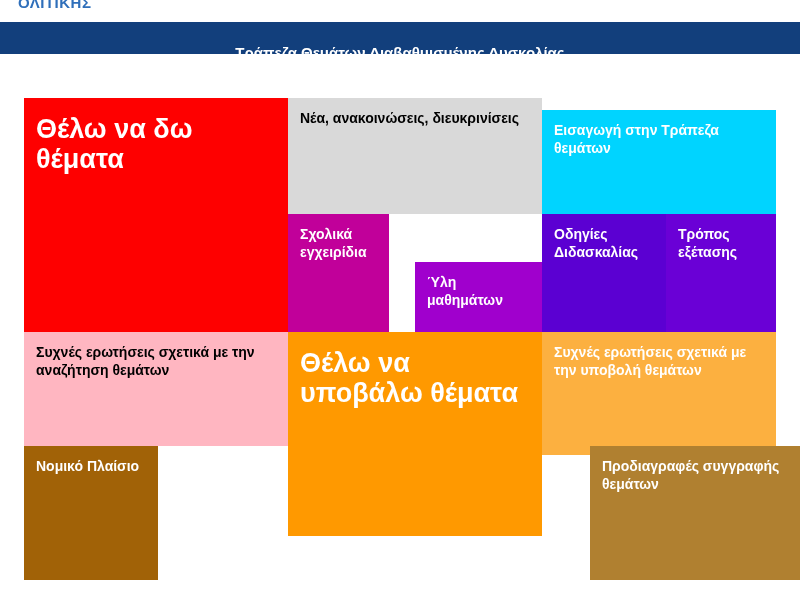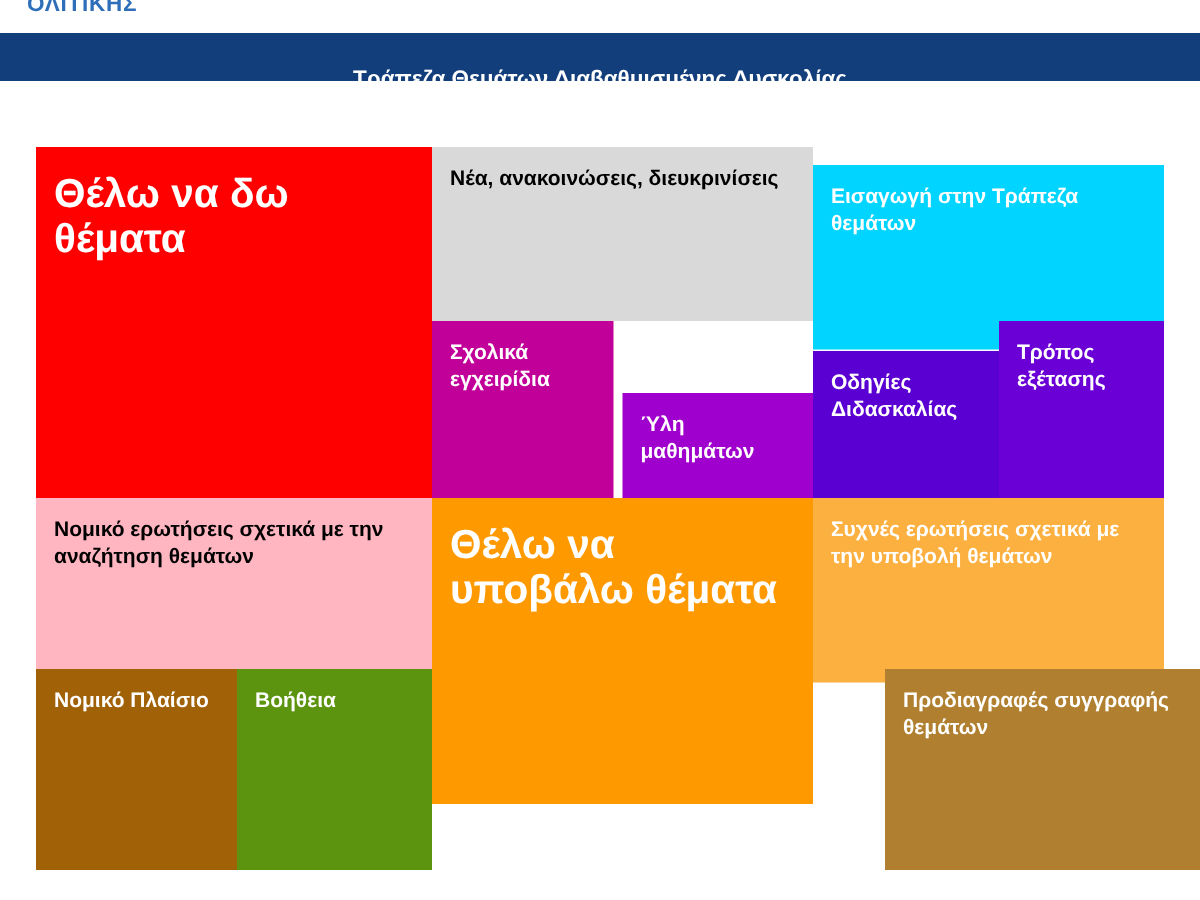--- a/index.html
+++ b/index.html
@@ -98,53 +98,50 @@
   </div>
 
   <div class="tile dark-text" style="left:264px; top:0px; width:254px; height:116px; background:#d9d9d9;">
     <span class="label">Νέα, ανακοινώσεις, διευκρινίσεις</span>
   </div>
 
   <div class="tile" style="left:518px; top:12px; width:234px; height:123px; background:#00d4ff;">
     <span class="label">Εισαγωγή στην Τράπεζα θεμάτων</span>
   </div>
 
-  <div class="tile" style="left:264px; top:116px; width:121px; height:118px; background:#c1009a;">
+  <div class="tile" style="left:264px; top:116px; width:101px; height:118px; background:#c1009a;">
     <span class="label">Σχολικά εγχειρίδια</span>
   </div>
 
   <div class="tile" style="left:391px; top:116px; width:127px; height:118px; background:#a000cd;margin-top:48px;">
     <span class="label">Ύλη μαθημάτων</span>
   </div>
 
-  <div class="tile" style="left:518px; top:116px; width:124px; height:118px; background:#5b00d2;margin-top:20px;">
+  <div class="tile" style="left:518px; top:116px; width:124px; height:118px; background:#5b00d2;">
     <span class="label">Οδηγίες Διδασκαλίας</span>
   </div>
 
   <div class="tile" style="left:642px; top:116px; width:110px; height:118px; background:#6a00d6;">
     <span class="label">Τρόπος εξέτασης</span>
   </div>
 
   <div class="tile dark-text" style="left:0px; top:234px; width:264px; height:114px; background:#ffb6c1;">
-    <span class="label">Νομικό ερωτήσεις σχετικά με την αναζήτηση θεμάτων</span>
+    <span class="label">Συχνές ερωτήσεις σχετικά με την αναζήτηση θεμάτων</span>
   </div>
 
   <div class="tile big" style="left:264px; top:234px; width:254px; height:204px; background:#ff9900;">
     <span class="label">Θέλω να υποβάλω θέματα</span>
   </div>
 
   <div class="tile" style="left:518px; top:234px; width:234px; height:123px; background:#fcb040;">
     <span class="label">Συχνές ερωτήσεις σχετικά με την υποβολή θεμάτων</span>
   </div>
 
   <div class="tile" style="left:0px; top:348px; width:134px; height:134px; background:#a16207;">
     <span class="label">Νομικό Πλαίσιο</span>
   </div>
 
-  <div class="tile" style="left:134px; top:348px; width:130px; height:134px; background:#5c9410;">
-    <span class="label">Βοήθεια</span>
-  </div>
 
   <div class="tile" style="left:518px; top:348px; width:234px; height:134px; background:#b08030;margin-left:48px;">
     <span class="label">Προδιαγραφές συγγραφής θεμάτων</span>
   </div>
 
 </div>
 
 </body></html>

